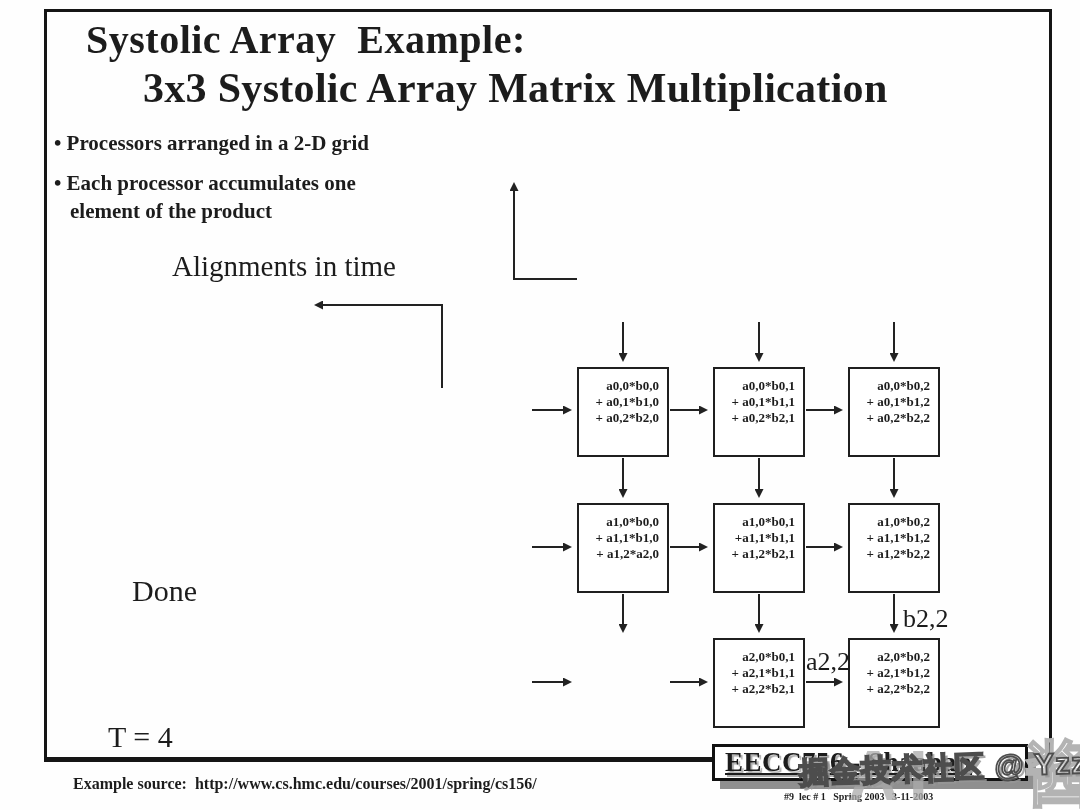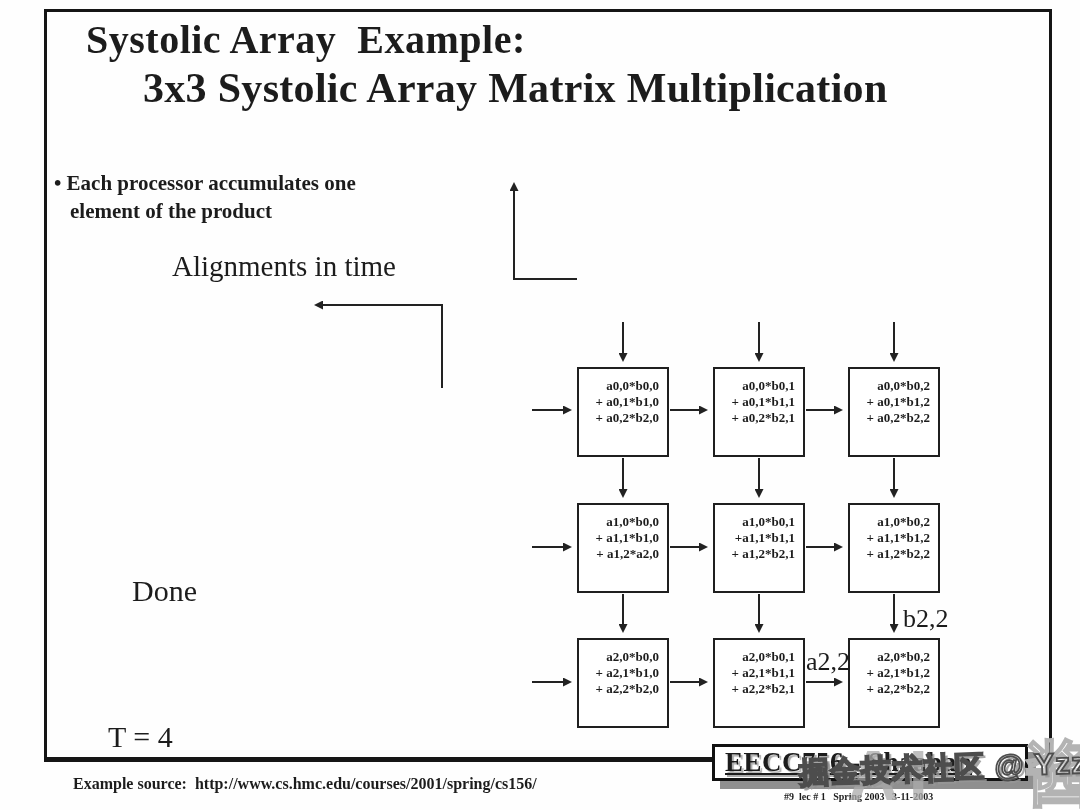--- a/index.html
+++ b/index.html
@@ -64,20 +64,21 @@
 </head>
 <body>
 
 <div id="stage">
 
   <div id="frame" class="abs"></div>
 
   <div id="title1" class="abs pre">Systolic Array  Example:</div>
   <div id="title2" class="abs">3x3 Systolic Array Matrix Multiplication</div>
 
+  <div id="bullet1" class="abs bullet">• Processors arranged in a 2-D grid</div>
   <div id="bullet2a" class="abs bullet">• Each processor accumulates one</div>
   <div id="bullet2b" class="abs bullet">element of the product</div>
 
   <div id="alignments" class="abs">Alignments in time</div>
 
   <svg class="abs layer" width="1080" height="810">
     <defs>
       <marker id="ah" markerWidth="9" markerHeight="9" refX="7" refY="4.5" orient="auto" markerUnits="userSpaceOnUse">
         <path d="M0,0 L9,4.5 L0,9 z" fill="#222"></path>
       </marker>
@@ -139,25 +140,20 @@
   <div class="pe r1 c1">
     <div>a1,0*b0,1</div>
     <div>+a1,1*b1,1</div>
     <div>+ a1,2*b2,1</div>
   </div>
   <div class="pe r1 c2">
     <div>a1,0*b0,2</div>
     <div>+ a1,1*b1,2</div>
     <div>+ a1,2*b2,2</div>
   </div>
-  <div class="pe r2 c0">
-    <div>a2,0*b0,0</div>
-    <div>+ a2,1*b1,0</div>
-    <div>+ a2,2*b2,0</div>
-  </div>
   <div class="pe r2 c1">
     <div>a2,0*b0,1</div>
     <div>+ a2,1*b1,1</div>
     <div>+ a2,2*b2,1</div>
   </div>
   <div class="pe r2 c2">
     <div>a2,0*b0,2</div>
     <div>+ a2,1*b1,2</div>
     <div>+ a2,2*b2,2</div>
   </div>

